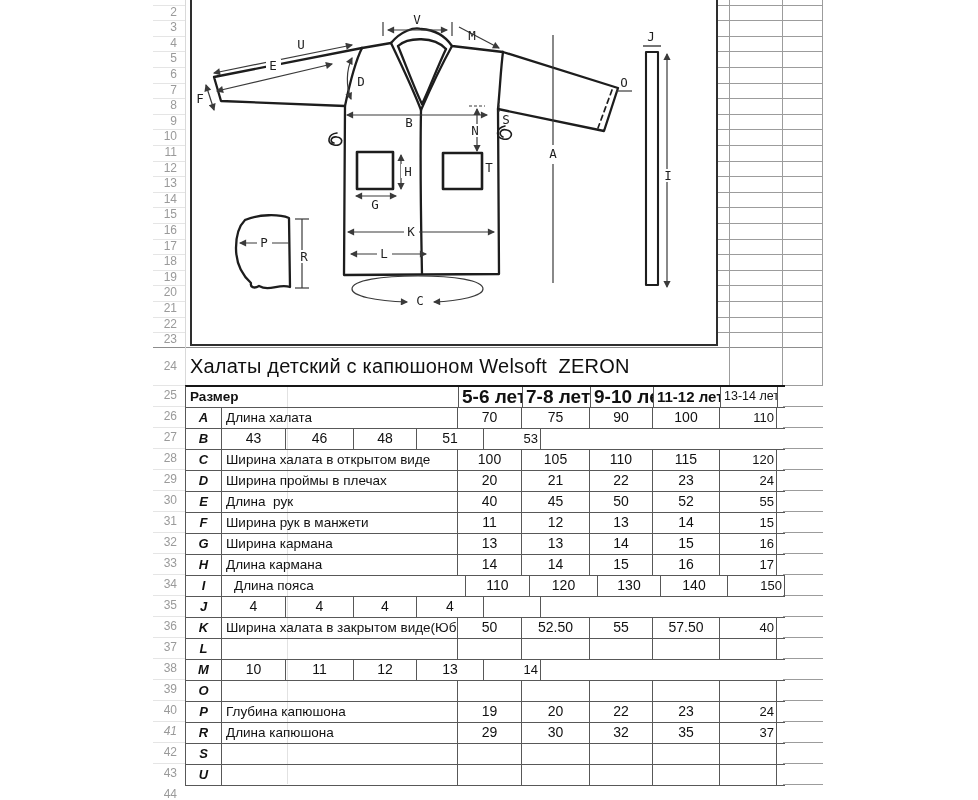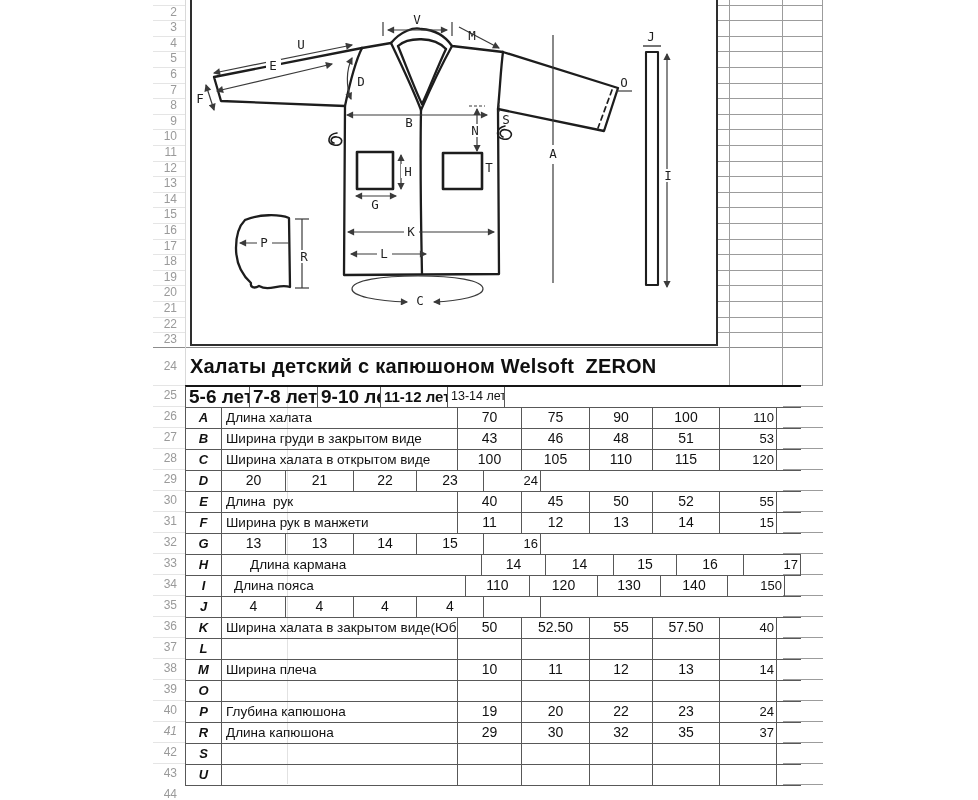--- a/index.html
+++ b/index.html
@@ -1,21 +1,21 @@
 <!DOCTYPE html>
 <html><head>
 <meta charset="utf-8">
 <style>
   html,body{margin:0;padding:0;background:#fff;}
   #canvas{position:relative;width:978px;height:800px;background:#ffffff;overflow:hidden;
           font-family:"Liberation Sans",sans-serif;}
   .gl{position:absolute;}
   .rn{position:absolute;left:144px;width:33px;text-align:right;color:#9a9a9a;
       font-size:12px;}
-  #title{position:absolute;left:190px;top:355px;font-size:20px;font-weight:700;
+  #title{position:absolute;left:190px;top:355px;font-size:20px;font-weight:400;
          color:#101010;white-space:pre;letter-spacing:0.2px;}
   #tbl{position:absolute;left:185px;top:385px;border-left:1px solid #585858;
        border-top:2px solid #161616;}
   .tr{display:flex;height:21px;box-sizing:border-box;border-bottom:1px solid #585858;}
   .td{box-sizing:border-box;border-right:1px solid #585858;height:100%;
       line-height:19px;overflow:hidden;color:#111;}
   .tdL{font-style:italic;font-weight:700;font-size:13px;text-align:center;}
   .tdD{font-size:13.5px;padding-left:4px;white-space:pre;}
   .tdV{font-size:14px;text-align:center;}
   .tdV.last{font-size:13px;text-align:right;padding-right:2px;}
@@ -167,55 +167,56 @@
       <div class="rn" style="top: 721px; height: 21px; line-height: 21px; font-style: italic;">41</div>
       <div class="rn" style="top: 742px; height: 21px; line-height: 21px;">42</div>
       <div class="rn" style="top: 763px; height: 21px; line-height: 21px;">43</div>
       <div class="rn" style="top: 784px; height: 21px; line-height: 21px;">44</div>
     </div>
 
   <div id="title">Халаты детский с капюшоном Welsoft  ZERON</div>
 
   <div id="tbl">
       <div class="tr">
+        <div class="td thSize" style="width: 273px;">Размер</div>
         <div class="td thV h0" style="width: 64px;">5-6 лет</div>
         <div class="td thV h1" style="width: 68px;">7-8 лет</div>
         <div class="td thV h2" style="width: 63px;">9-10 лет</div>
         <div class="td thV h3" style="width: 67px;">11-12 лет</div>
         <div class="td thV h4" style="width: 57px;">13-14 лет</div>
       </div>
       <div class="tr">
         <div class="td tdL" style="width: 36px;">A</div>
         <div class="td tdD" style="width: 236px;">Длина халата</div>
         <div class="td tdV" style="width: 64px;">70</div>
         <div class="td tdV" style="width: 68px;">75</div>
         <div class="td tdV" style="width: 63px;">90</div>
         <div class="td tdV" style="width: 67px;">100</div>
         <div class="td tdV last" style="width: 57px;">110</div>
       </div>
       <div class="tr">
         <div class="td tdL" style="width: 36px;">B</div>
-        <div class="td tdD" style="width: 236px;">Ширина груди в закрытом виде</div>
         <div class="td tdV" style="width: 64px;">43</div>
         <div class="td tdV" style="width: 68px;">46</div>
         <div class="td tdV" style="width: 63px;">48</div>
         <div class="td tdV" style="width: 67px;">51</div>
         <div class="td tdV last" style="width: 57px;">53</div>
       </div>
       <div class="tr">
         <div class="td tdL" style="width: 36px;">C</div>
         <div class="td tdD" style="width: 236px;">Ширина халата в открытом виде</div>
         <div class="td tdV" style="width: 64px;">100</div>
         <div class="td tdV" style="width: 68px;">105</div>
         <div class="td tdV" style="width: 63px;">110</div>
         <div class="td tdV" style="width: 67px;">115</div>
         <div class="td tdV last" style="width: 57px;">120</div>
       </div>
       <div class="tr">
         <div class="td tdL" style="width: 36px;">D</div>
+        <div class="td tdD" style="width: 236px;">Ширина проймы в плечах</div>
         <div class="td tdV" style="width: 64px;">20</div>
         <div class="td tdV" style="width: 68px;">21</div>
         <div class="td tdV" style="width: 63px;">22</div>
         <div class="td tdV" style="width: 67px;">23</div>
         <div class="td tdV last" style="width: 57px;">24</div>
       </div>
       <div class="tr">
         <div class="td tdL" style="width: 36px;">E</div>
         <div class="td tdD" style="width: 236px;">Длина  рук</div>
         <div class="td tdV" style="width: 64px;">40</div>
@@ -228,29 +229,30 @@
         <div class="td tdL" style="width: 36px;">F</div>
         <div class="td tdD" style="width: 236px;">Ширина рук в манжети</div>
         <div class="td tdV" style="width: 64px;">11</div>
         <div class="td tdV" style="width: 68px;">12</div>
         <div class="td tdV" style="width: 63px;">13</div>
         <div class="td tdV" style="width: 67px;">14</div>
         <div class="td tdV last" style="width: 57px;">15</div>
       </div>
       <div class="tr">
         <div class="td tdL" style="width: 36px;">G</div>
+        <div class="td tdD" style="width: 236px;">Ширина кармана</div>
         <div class="td tdV" style="width: 64px;">13</div>
         <div class="td tdV" style="width: 68px;">13</div>
         <div class="td tdV" style="width: 63px;">14</div>
         <div class="td tdV" style="width: 67px;">15</div>
         <div class="td tdV last" style="width: 57px;">16</div>
       </div>
       <div class="tr">
         <div class="td tdL" style="width: 36px;">H</div>
-        <div class="td tdD" style="width: 236px; margin-left: 24px;">Длина кармана</div>
+        <div class="td tdD" style="width: 236px;">Длина кармана</div>
         <div class="td tdV" style="width: 64px;">14</div>
         <div class="td tdV" style="width: 68px;">14</div>
         <div class="td tdV" style="width: 63px;">15</div>
         <div class="td tdV" style="width: 67px;">16</div>
         <div class="td tdV last" style="width: 57px;">17</div>
       </div>
       <div class="tr">
         <div class="td tdL" style="width: 36px;">I</div>
         <div class="td tdD" style="width: 236px; margin-left: 8px;">Длина пояса</div>
         <div class="td tdV" style="width: 64px;">110</div>
@@ -280,21 +282,20 @@
         <div class="td tdL" style="width: 36px;">L</div>
         <div class="td tdD" style="width: 236px;"></div>
         <div class="td tdV" style="width: 64px;"></div>
         <div class="td tdV" style="width: 68px;"></div>
         <div class="td tdV" style="width: 63px;"></div>
         <div class="td tdV" style="width: 67px;"></div>
         <div class="td tdV last" style="width: 57px;"></div>
       </div>
       <div class="tr">
         <div class="td tdL" style="width: 36px;">M</div>
-        <div class="td tdD" style="width: 236px;">Ширина плеча</div>
         <div class="td tdV" style="width: 64px;">10</div>
         <div class="td tdV" style="width: 68px;">11</div>
         <div class="td tdV" style="width: 63px;">12</div>
         <div class="td tdV" style="width: 67px;">13</div>
         <div class="td tdV last" style="width: 57px;">14</div>
       </div>
       <div class="tr">
         <div class="td tdL" style="width: 36px;">O</div>
         <div class="td tdD" style="width: 236px;"></div>
         <div class="td tdV" style="width: 64px;"></div>

